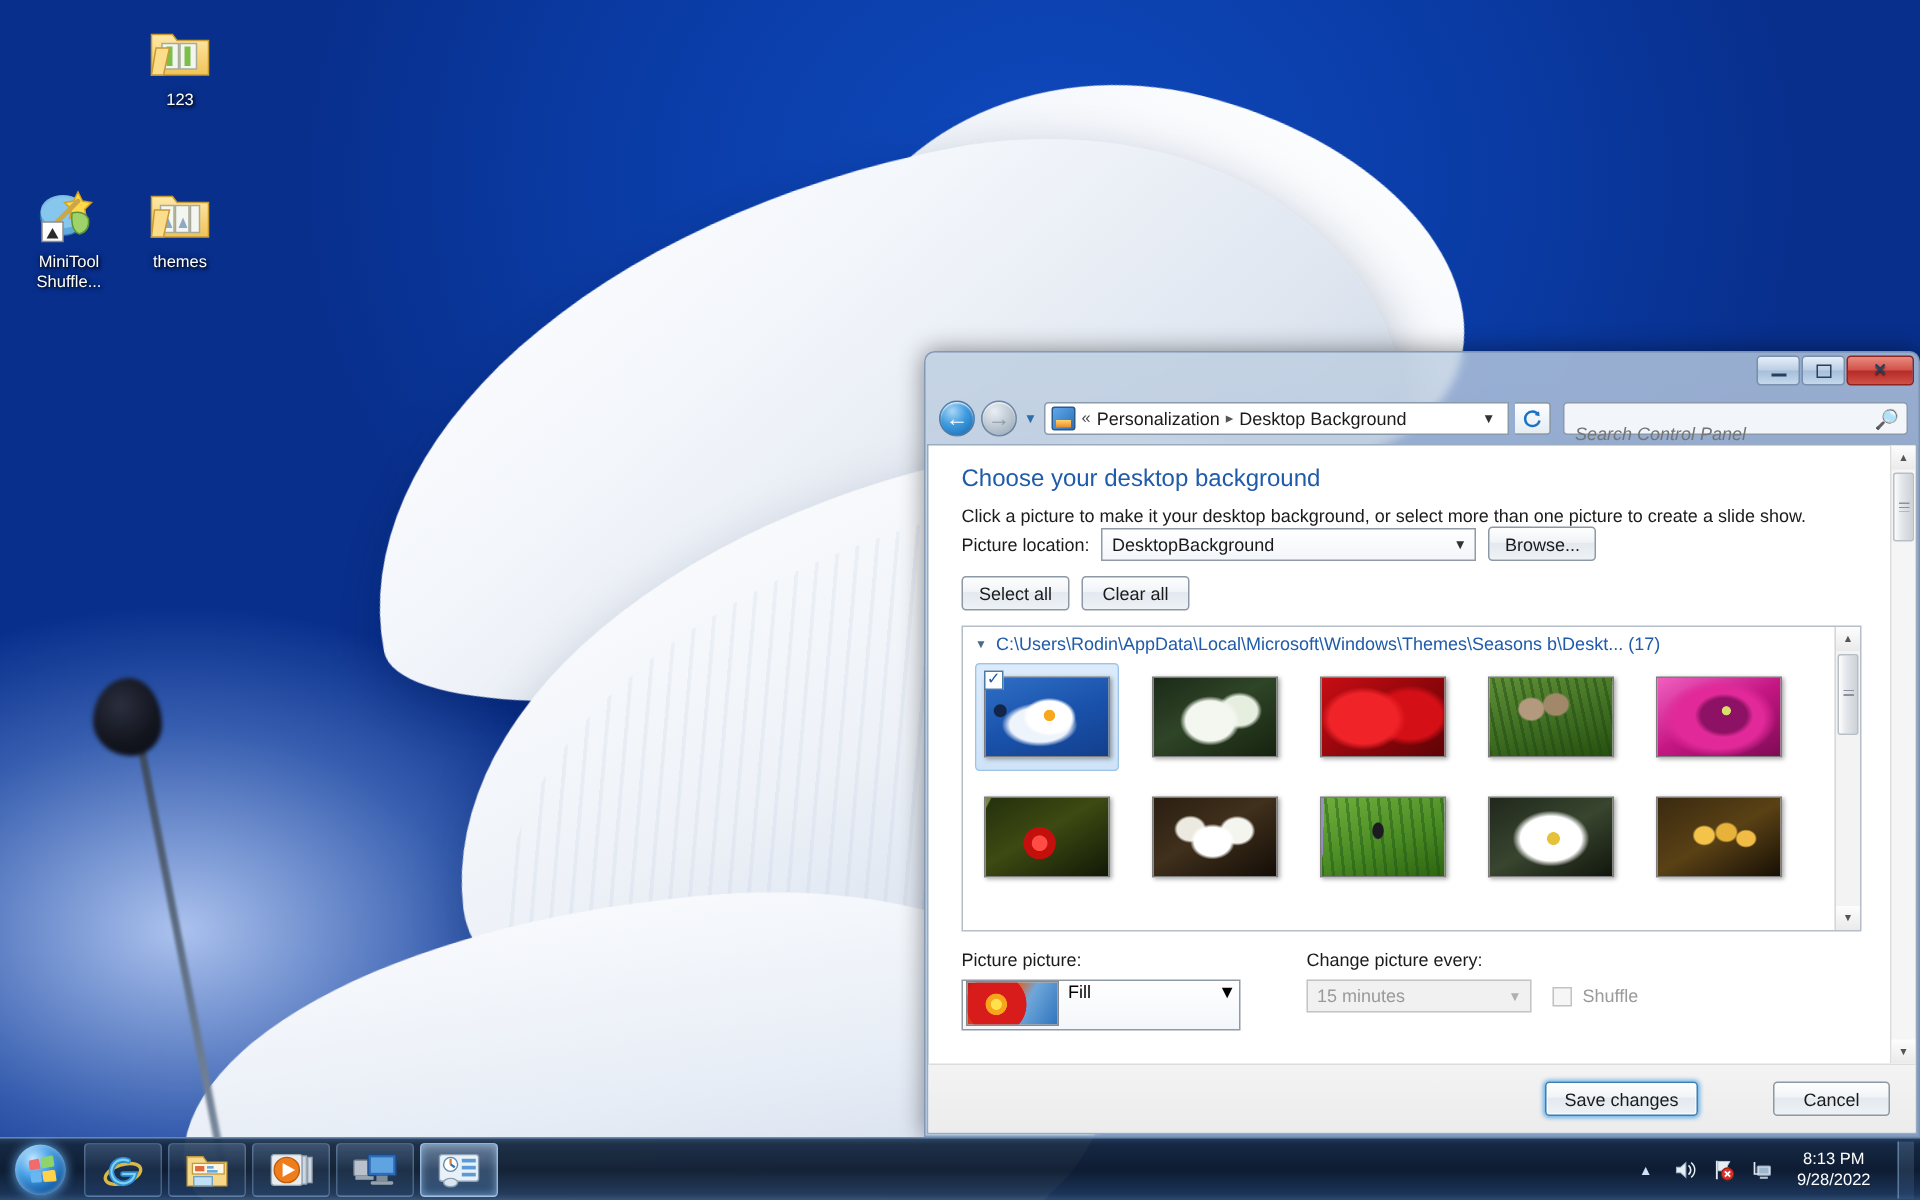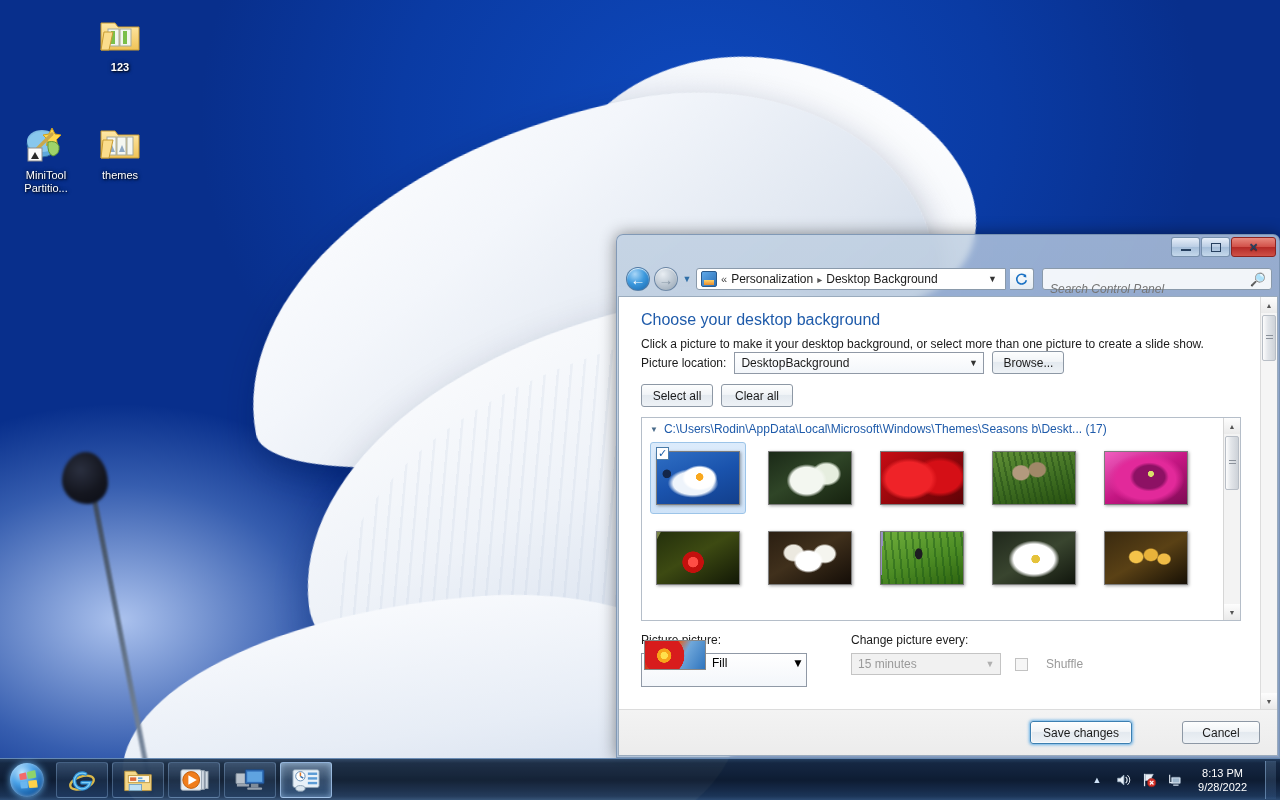--- a/index.html
+++ b/index.html
@@ -343,25 +343,25 @@
     border-radius: 2px;
     display: flex; align-items: center; justify-content: center;
   }
   .grip { width: 7px; height: 6px; background: repeating-linear-gradient(180deg,#8b929b 0 1px, transparent 1px 3px); }
 
   
   .bottom-cols {
     display: flex; gap: 44px; margin-top: 12px;
   }
   .pos-combo {
-    width: 166px; height: 34px;
+    width: 186px; height: 34px;
     border: 1px solid #9099a6;
     background: linear-gradient(180deg,#ffffff 0%,#f3f6fa 100%);
-    display: flex; align-items: flex-end;
-    padding: 0 2px 16px 2px;
+    display: flex; align-items: flex-start;
+    padding: 0 2px 4px 2px;
     font-size: 12px;
   }
   .pos-thumb {
     width: 62px; height: 30px;
     border: 1px solid #888;
     background:
       radial-gradient(circle at 32% 52%, #ffe14d 0 8%, #f7a51a 9% 16%, rgba(0,0,0,0) 17%),
       radial-gradient(circle at 32% 52%, #d81c1c 0 46%, rgba(0,0,0,0) 47%),
       linear-gradient(120deg,#c8141b 0%, #e4601e 45%, #6fa7da 62%, #2f74bd 100%);
     flex: none;
@@ -446,21 +446,21 @@
   <div class="wp-sky"></div>
   <div class="petal petal-c"></div>
   <div class="petal petal-a"></div>
   <div class="petal petal-b"></div>
   <div class="petal-grooves"></div>
   <div class="petal petal-d"></div>
   <div class="bud-stem"></div>
   <div class="bud-head"></div>
 
 
-  <div class="desk-icon" style="left:82px; top:10px;font-weight:bold;">
+  <div class="desk-icon" style="left:82px; top:10px;">
     <div class="glyph">
       <svg width="48" height="48" viewBox="0 0 48 48">
         <defs>
           <linearGradient id="fgA" x1="0" y1="0" x2="0" y2="1">
             <stop offset="0" stop-color="#ffe9a8"></stop>
               <stop offset="1" stop-color="#f0c357"></stop>
           </linearGradient>
         </defs>
         <path d="M5 13 L19 13 L22 17 L43 17 L43 40 L5 40 Z" fill="url(#fgA)" stroke="#c79b32" stroke-width="1"></path>
         <rect x="12" y="19" width="11" height="17" fill="#f2f6ee" stroke="#a8ab9a"></rect>
@@ -478,21 +478,21 @@
       <svg width="48" height="48" viewBox="0 0 48 48">
         <ellipse cx="20" cy="26" rx="15" ry="13" fill="#5fa9dd" stroke="#2f6c9e"></ellipse>
         <ellipse cx="20" cy="23" rx="15" ry="11" fill="#8fcdf0" opacity=".85"></ellipse>
         <path d="M30 10 l3 6 6 1 -4.5 4.5 1 6 -5.5-3 -5.5 3 1-6 -4.5-4.5 6-1 z" fill="#ffd84d" stroke="#d2a11c"></path>
         <path d="M12 34 L30 16" stroke="#caa84a" stroke-width="3.2" stroke-linecap="round"></path>
         <path d="M26 24 q8 -2 11 4 q1 8 -6 10 q-6 -2 -5 -14 z" fill="#9fd36a" stroke="#5d9434"></path>
         <rect x="6" y="30" width="14" height="13" fill="#fdfdfd" stroke="#8d8d8d"></rect>
         <path d="M9 41 l4 -7 l4 7 z" fill="#2a2a2a"></path>
       </svg>
     </div>
-    <div class="lbl">MiniTool Partitio...</div>
+    <div class="lbl">MiniTool Shuffle...</div>
   </div>
 
   <div class="desk-icon" style="left:82px; top:118px;">
     <div class="glyph">
       <svg width="48" height="48" viewBox="0 0 48 48">
         <path d="M5 13 L19 13 L22 17 L43 17 L43 40 L5 40 Z" fill="url(#fgA)" stroke="#c79b32" stroke-width="1"></path>
         <rect x="11" y="19" width="9" height="18" fill="#f4f7f1" stroke="#a8ab9a"></rect>
         <rect x="21" y="19" width="9" height="18" fill="#f4f7f1" stroke="#a8ab9a"></rect>
         <rect x="31" y="19" width="6" height="18" fill="#f4f7f1" stroke="#a8ab9a"></rect>
         <path d="M13 34 l3 -7 l3 7 z" fill="#8fa9c4"></path>
@@ -624,21 +624,21 @@
           </div>
         </div>
 
         <div>
           <div class="lbl-txt" style="margin-bottom:6px;">Change picture every:</div>
           <div style="display:flex; align-items:center; gap:14px;">
             <div class="combo disabled" style="width:150px;">
               <span class="cv">15 minutes</span>
               <span class="arw">▼</span>
             </div>
-            <label style="display:flex; align-items:center; gap:18px; color:#9a9a9a; font-size:12px;">
+            <label style="display:flex; align-items:center; gap:7px; color:#9a9a9a; font-size:12px;">
               <span style="width:13px; height:13px; border:1px solid #c2c2c2; background:#f6f6f6; display:inline-block;"></span>
               <span>Shuffle</span>
             </label>
           </div>
         </div>
       </div>
 
       <div class="win-vscroll">
         <div class="sc-arrow">▲</div>
         <div class="sc-thumb" style="height:46px; top:18px;">

